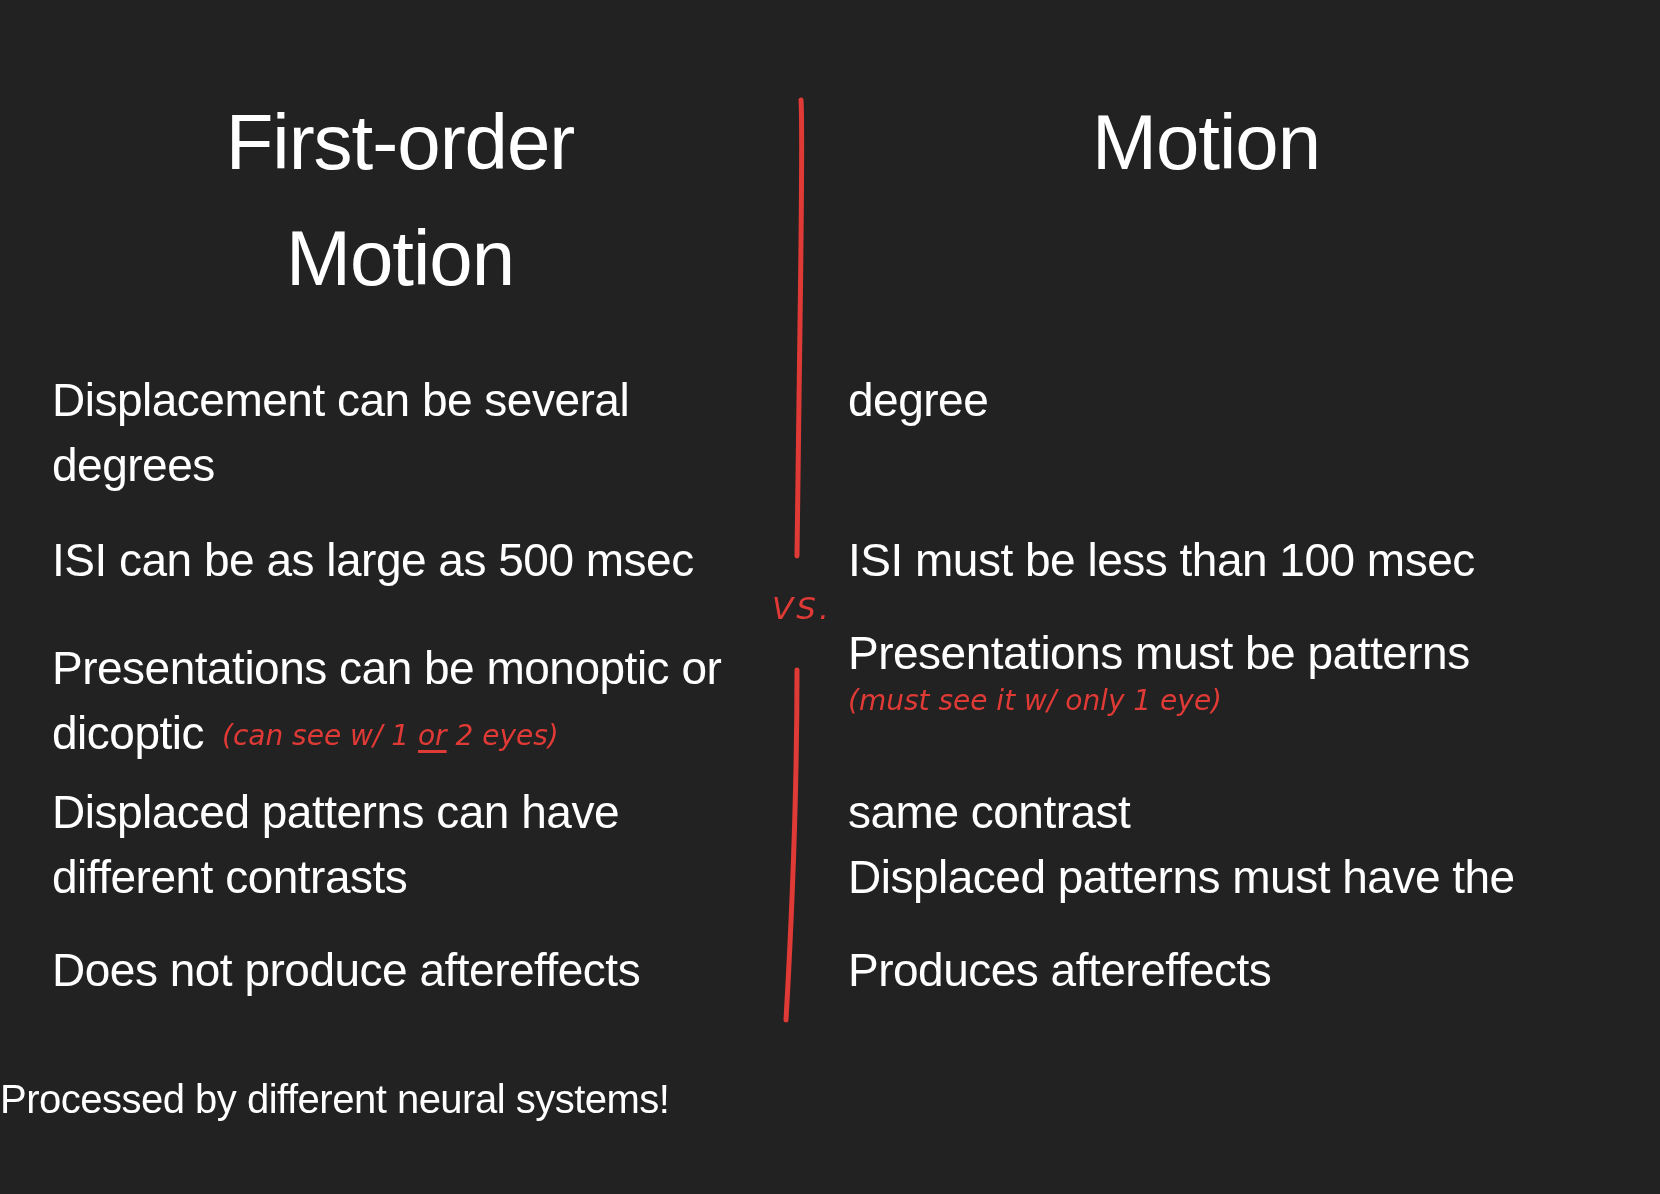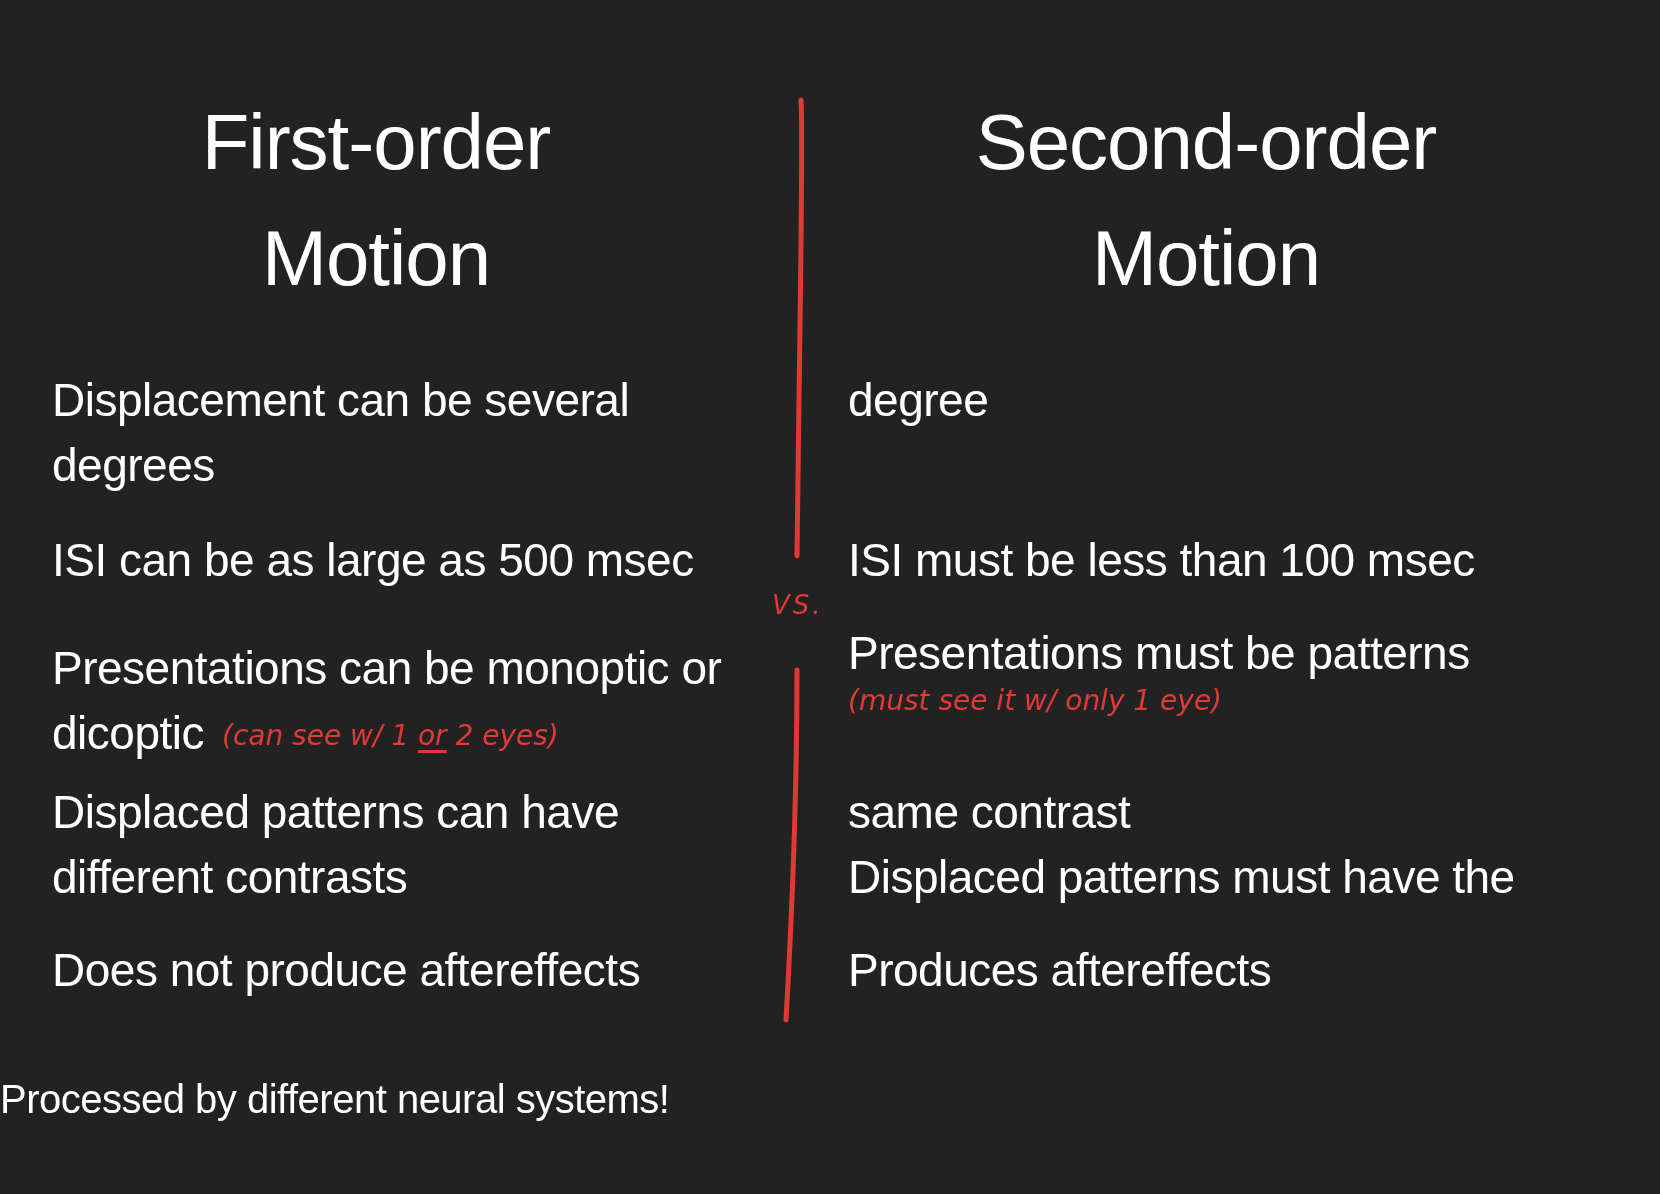--- a/index.html
+++ b/index.html
@@ -4,21 +4,21 @@
 <style>
   html, body { margin:0; padding:0; }
   body {
     width:1660px; height:1194px; background:#222222; overflow:hidden;
     position:relative; font-family:"Liberation Sans", "DejaVu Sans", sans-serif; color:#ffffff;
   }
   .title {
     position:absolute; text-align:center; font-size:78px; line-height:116px;
     letter-spacing:-1px; font-weight:400;
   }
-  .title.left { left:0; width:752px; top:84px; }
+  .title.left { left:0; width:752px; top:84px;padding-left:24px; }
   .title.right { left:820px; width:772px; top:84px; }
   .col { position:absolute; top:0; }
   .col.left { left:52px; }
   .col.right { left:848px; }
   .item {
     position:absolute; white-space:nowrap; font-size:46px; line-height:65px;
     letter-spacing:-0.5px;
   }
   .note {
     font-family:"DejaVu Sans", sans-serif; font-style:italic; color:#e03a36;
@@ -26,33 +26,32 @@
   }
   .note.inline { margin-left:18px; position:relative; top:-4px; }
   .note.below { position:absolute; }
   .note u { text-decoration-thickness:3px; text-underline-offset:5px; }
   .footer {
     position:absolute; left:0; width:1660px; top:1064px; 
     font-size:40px; line-height:70px; letter-spacing:-0.5px;
   }
   .vs {
     position:absolute; left:772px; top:590px; color:#e03a36;
-    font-family:"DejaVu Sans", sans-serif; font-size:26px; font-style:italic; letter-spacing:3px;
+    font-family:"DejaVu Sans", sans-serif; font-size:31px; font-style:italic; letter-spacing:3px;
   }
   svg.divider { position:absolute; left:0; top:0; pointer-events:none; }
 </style>
 </head>
 <body>
 
 <div class="title left">
   <div>First-order</div>
   <div>Motion</div>
 </div>
 <div class="title right">
-  <div>Second-order</div>
   <div>Motion</div>
 </div>
 
 <div class="col left">
   <div class="item" style="top:368px">
     <div>Displacement can be several</div>
     <div>degrees</div>
   </div>
   <div class="item" style="top:528px">
     <div>ISI can be as large as 500 msec</div>

